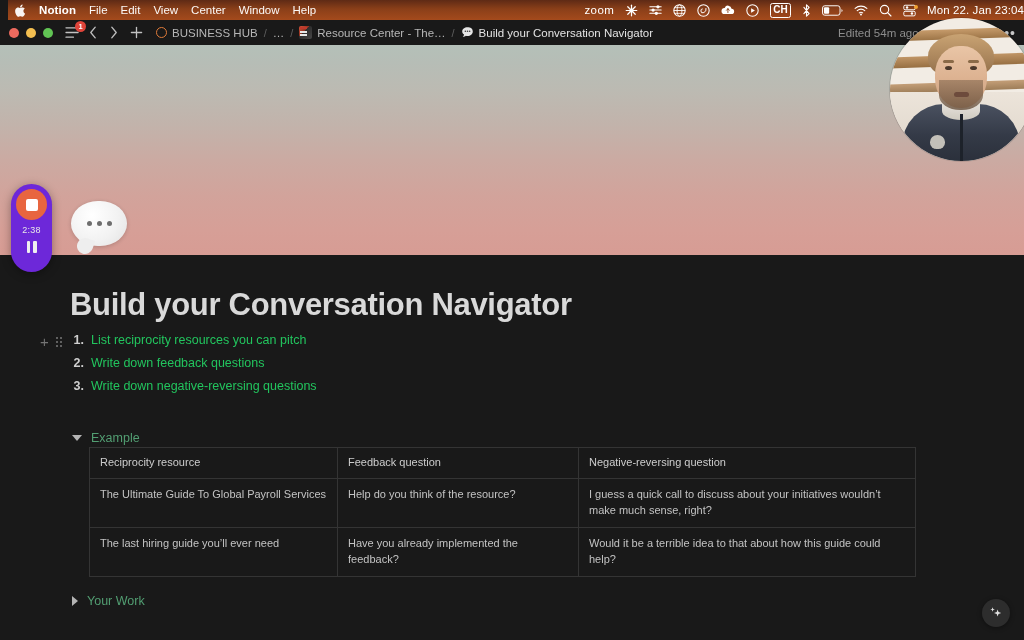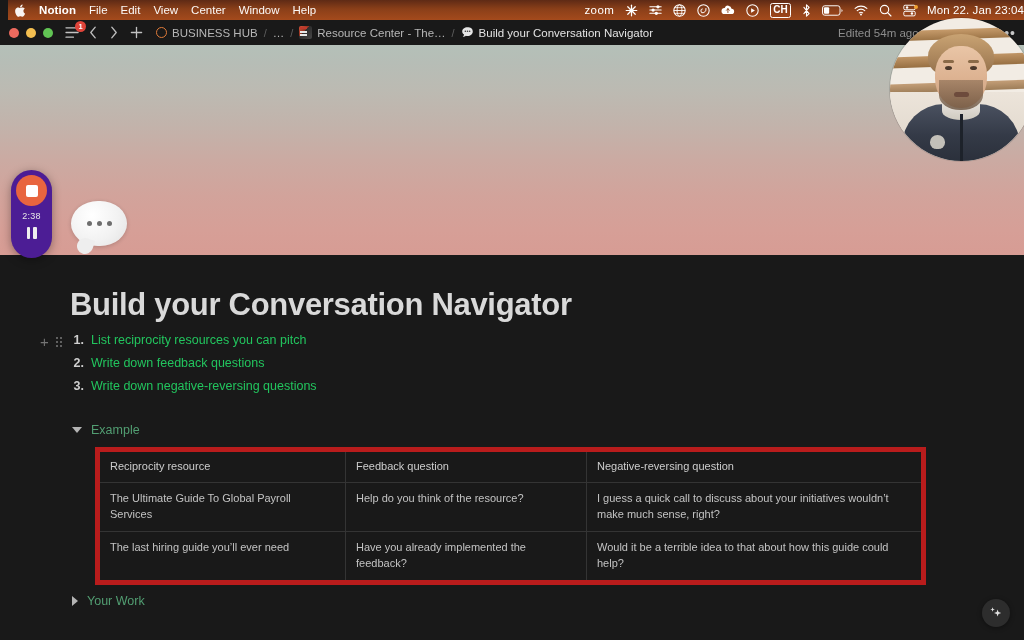--- a/index.html
+++ b/index.html
@@ -120,56 +120,56 @@
   .handle-plus { font-size: 15px; line-height: 1; color: #747474; }
   .handle-grip { display: inline-block; width: 8px; }
   .handle-grip svg { display: block; }
 
   .ol { position: absolute; left: 70px; top: 76px; width: 600px; }
   .li { display: flex; align-items: baseline; gap: 7px; height: 23px; }
   .li .num { color: #cfcfcf; font-size: 12.5px; font-weight: 600; width: 14px; text-align: right; flex: none; }
   .li .txt { color: #22c55e; font-size: 12.5px; line-height: 1.5; }
 
   .toggle-row { position: absolute; left: 72px; display: flex; align-items: center; gap: 9px; }
-  .toggle-example { top: 168px; }
+  .toggle-example { top: 176px; }
   .toggle-yourwork { top: 339px; }
   .tri { width: 0; height: 0; flex: none; }
   .tri.down { border-left: 5px solid transparent; border-right: 5px solid transparent; border-top: 6px solid #b4b4b4; }
   .tri.right { border-top: 5px solid transparent; border-bottom: 5px solid transparent; border-left: 6px solid #b4b4b4; }
   .toggle-label { color: #529e72; font-size: 12.5px; }
 
   
   .tbl {
-    position: absolute; left: 95px; top: 192px;
+    position: absolute; left: 89px; top: 192px;
     width: 826px;
     border-collapse: collapse;
-    border: 5px solid #b91c1c;
+    border: 1px solid #b91c1c;
     table-layout: fixed;
   }
   .tbl td, .tbl th {
     border: 1px solid #343434;
     padding: 8px 10px;
     text-align: left;
     vertical-align: top;
     font-size: 11px;
     line-height: 1.45;
     font-weight: 400;
   }
   .tbl th { color: #cdcdcd; height: 27px; padding-top: 7px; padding-bottom: 7px; }
   .tbl td { color: #c3c3c3; }
   .col1 { width: 248px; }
   .col2 { width: 241px; }
   .col3 { width: 337px; }
   .r-tall td { height: 38px; }
 
   
   .recorder {
-    position: absolute; left: 11px; top: 170px;
+    position: absolute; left: 11px; top: 184px;
     width: 41px; height: 88px;
-    background: #4c1d95; border-radius: 21px;
+    background: #6d28d9; border-radius: 21px;
     display: flex; flex-direction: column; align-items: center;
     padding-top: 5px;
     z-index: 30;
     box-shadow: 0 2px 10px rgba(0,0,0,.35);
   }
   .rec-stop {
     width: 31px; height: 31px; border-radius: 50%;
     background: #e8653f;
     display: flex; align-items: center; justify-content: center;
   }

